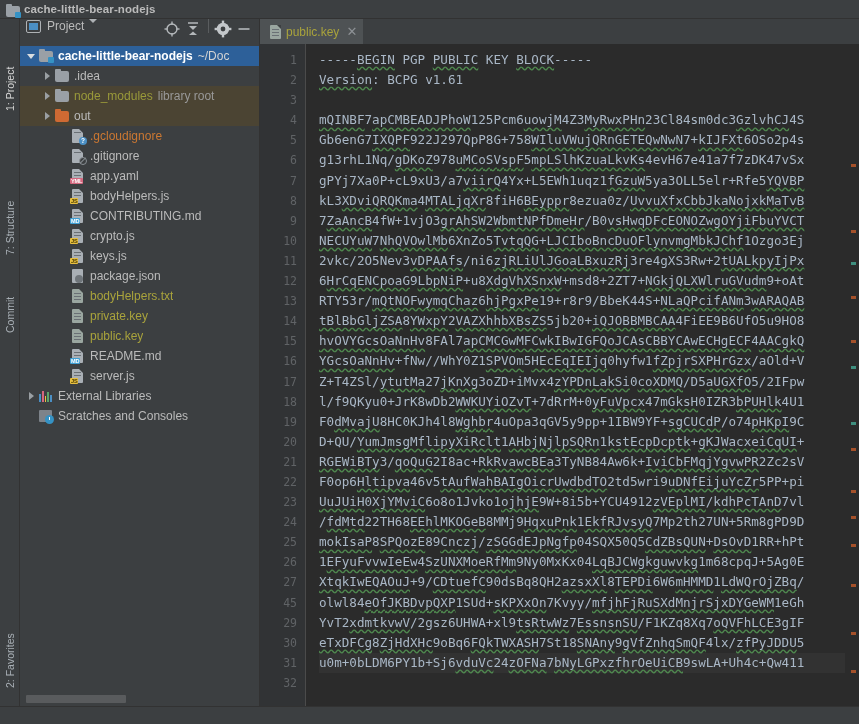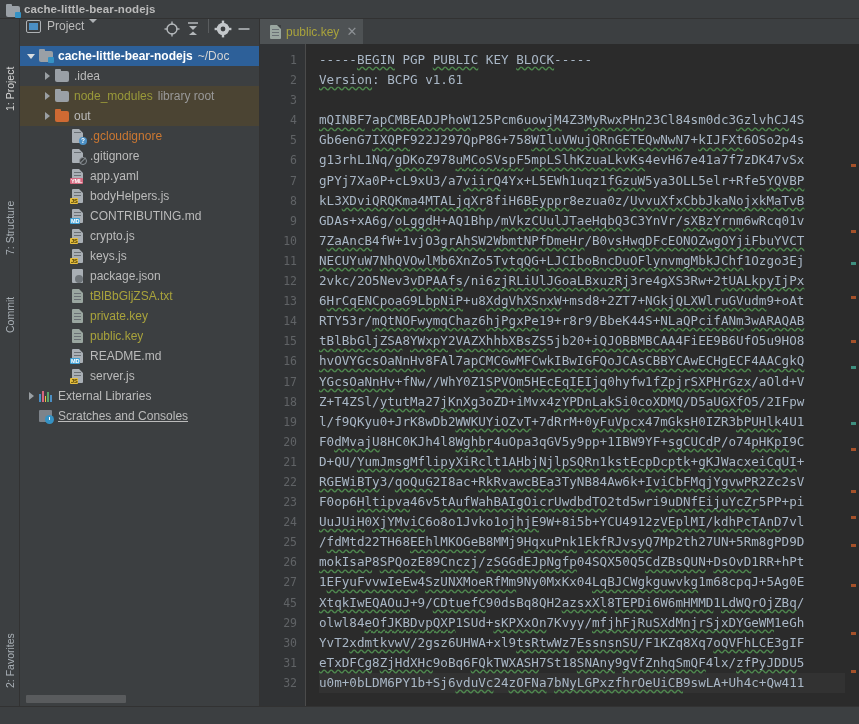--- a/index.html
+++ b/index.html
@@ -368,21 +368,21 @@
           </div>
           <div class="trow" style="padding-left: 36px;">
             <span class="tw"></span>
             <span class="ti">
               <span class="sheet txt">
                 <span class="ln" style="top:4px"></span>
                 <span class="ln" style="top:7px"></span>
                 <span class="ln" style="top:10px"></span>
               </span>
             </span>
-            <span class="tlabel c-yel">tBlBbGljZSA.txt</span>
+            <span class="tlabel c-yel">bodyHelpers.txt</span>
           </div>
           <div class="trow" style="padding-left: 36px;">
             <span class="tw"></span>
             <span class="ti">
               <span class="sheet txt">
                 <span class="ln" style="top:4px"></span>
                 <span class="ln" style="top:7px"></span>
                 <span class="ln" style="top:10px"></span>
               </span>
             </span>
@@ -429,21 +429,21 @@
               <span class="libico">
                 <i style="height:8px;background:#4b8fc4"></i>
                 <i style="height:11px;background:#d4667e"></i>
                 <i style="height:6px;background:#e8bf3f"></i>
                 <i style="height:10px;background:#5aa469"></i>
                 <i style="height:7px;background:#4b8fc4"></i>
               </span>
             </span>
             <span class="tlabel c-plain">External Libraries</span>
           </div>
-          <div class="trow" style="padding-left: 4px; text-decoration: underline;">
+          <div class="trow" style="padding-left: 4px;">
             <span class="tw"></span>
             <span class="ti">
               <span class="clockico">
                 <span class="cc"></span>
               </span>
             </span>
             <span class="tlabel c-plain">Scratches and Consoles</span>
           </div>
         </div>
 
@@ -504,21 +504,20 @@
           </div>
         <div class="codepane" id="codepane">
             <div class="cl">-----<span class="spell">BEGIN</span> PGP <span class="spell">PUBLIC</span> KEY <span class="spell">BLOCK</span>-----</div>
             <div class="cl"><span class="spell">Version</span>: BCPG v1.61</div>
             <div class="cl">&nbsp;</div>
             <div class="cl"><span class="spell">mQINBF</span>7<span class="spell">apCMBEADJPhoW</span>125Pcm6<span class="spell">uowjM</span>4Z3<span class="spell">MyRwxPHn</span>23Cl84sm0dc3<span class="spell">GzlvhCJ</span>4S</div>
             <div class="cl">Gb6enG7<span class="spell">IXQPF</span>922J297QpP8G+758<span class="spell">WIluVWujQRnGETEQwNwN</span>7+<span class="spell">kIJFXt</span>6OSo2p4s</div>
             <div class="cl">g13rhL1Nq/<span class="spell">gDKoZ</span>978<span class="spell">uMCoSVspF</span>5<span class="spell">mpLSlhKzuaLkvKs</span>4evH67e41a7f7zDK47vSx</div>
             <div class="cl">gPYj7Xa0P+cL9xU3/a7<span class="spell">viirQ</span>4Yx+L5EWh1uqz1<span class="spell">fGzuW</span>5ya3OLL5elr+Rfe5<span class="spell">YQVBP</span></div>
             <div class="cl">kL3<span class="spell">XDviQRQKma</span>4<span class="spell">MTALjqXr</span>8fiH6<span class="spell">BEyppr</span>8ezua0z/<span class="spell">UvvuXfxCbbJkaNojxkMaTvB</span></div>
-            <div class="cl">GDAs+xA6g/<span class="spell">oLggdH</span>+AQ1Bhp/<span class="spell">mVkzCUulJTaeHqbQ</span>3C3YnVr/<span class="spell">sXBzYrnm</span>6wRcq01v</div>
             <div class="cl">7<span class="spell">ZaAncB</span>4fW+1vjO3<span class="spell">grAhSW</span>2<span class="spell">WbmtNPfDmeHr</span>/B0<span class="spell">vsHwqDFcEONOZwgOYjiFbuYVCT</span></div>
             <div class="cl"><span class="spell">NECUYuW</span>7<span class="spell">NhQVOwlMb</span>6XnZo5<span class="spell">TvtqQG</span>+<span class="spell">LJCIboBncDuOFlynvmgMbkJChf</span>1Ozgo3Ej</div>
             <div class="cl">2vkc/2O5Nev3<span class="spell">vDPAAfs</span>/ni6<span class="spell">zjRLiUlJGoaLBxuzRj</span>3re4gXS3Rw+2<span class="spell">tUALkpyIjPx</span></div>
             <div class="cl">6<span class="spell">HrCqENCpoaG</span>9<span class="spell">LbpNiP</span>+u8<span class="spell">XdgVhXSnxW</span>+msd8+2ZT7+<span class="spell">NGkjQLXWlruGVudm</span>9+oAt</div>
             <div class="cl">RTY53r/<span class="spell">mQtNOFwymqChaz</span>6<span class="spell">hjPgxPe</span>19+r8r9/BbeK44S+<span class="spell">NLaQPcifANm</span>3<span class="spell">wARAQAB</span></div>
             <div class="cl"><span class="spell">tBlBbGljZSA</span>8<span class="spell">YWxpY</span>2<span class="spell">VAZXhhbXBsZS</span>5jb20+<span class="spell">iQJOBBMBCAA</span>4FiEE9B6UfO5u9HO8</div>
             <div class="cl"><span class="spell">hvOVYGcsOaNnHv</span>8FAl7<span class="spell">apCMCGwMFCwkIBwIGFQoJCAsCBBYCAwECHgECF</span>4<span class="spell">AACgkQ</span></div>
             <div class="cl"><span class="spell">YGcsOaNnHv</span>+fNw//WhY0Z1<span class="spell">SPVOm</span>5<span class="spell">HEcEqIEIjq</span>0hyfw1<span class="spell">fZpjrSXPHrGzx</span>/aOld+V</div>
             <div class="cl">Z+T4ZSl/<span class="spell">ytutMa</span>27<span class="spell">jKnXg</span>3oZD+iMvx4<span class="spell">zYPDnLakSi</span>0<span class="spell">coXDMQ</span>/D5<span class="spell">aUGXfO</span>5/2IFpw</div>
             <div class="cl">l/f9QKyu0+JrK8wDb2<span class="spell">WWKUYiOZvT</span>+7dRrM+0<span class="spell">yFuVpcx</span>47<span class="spell">mGksH</span>0IZR3<span class="spell">bPUHlk</span>4U1</div>

